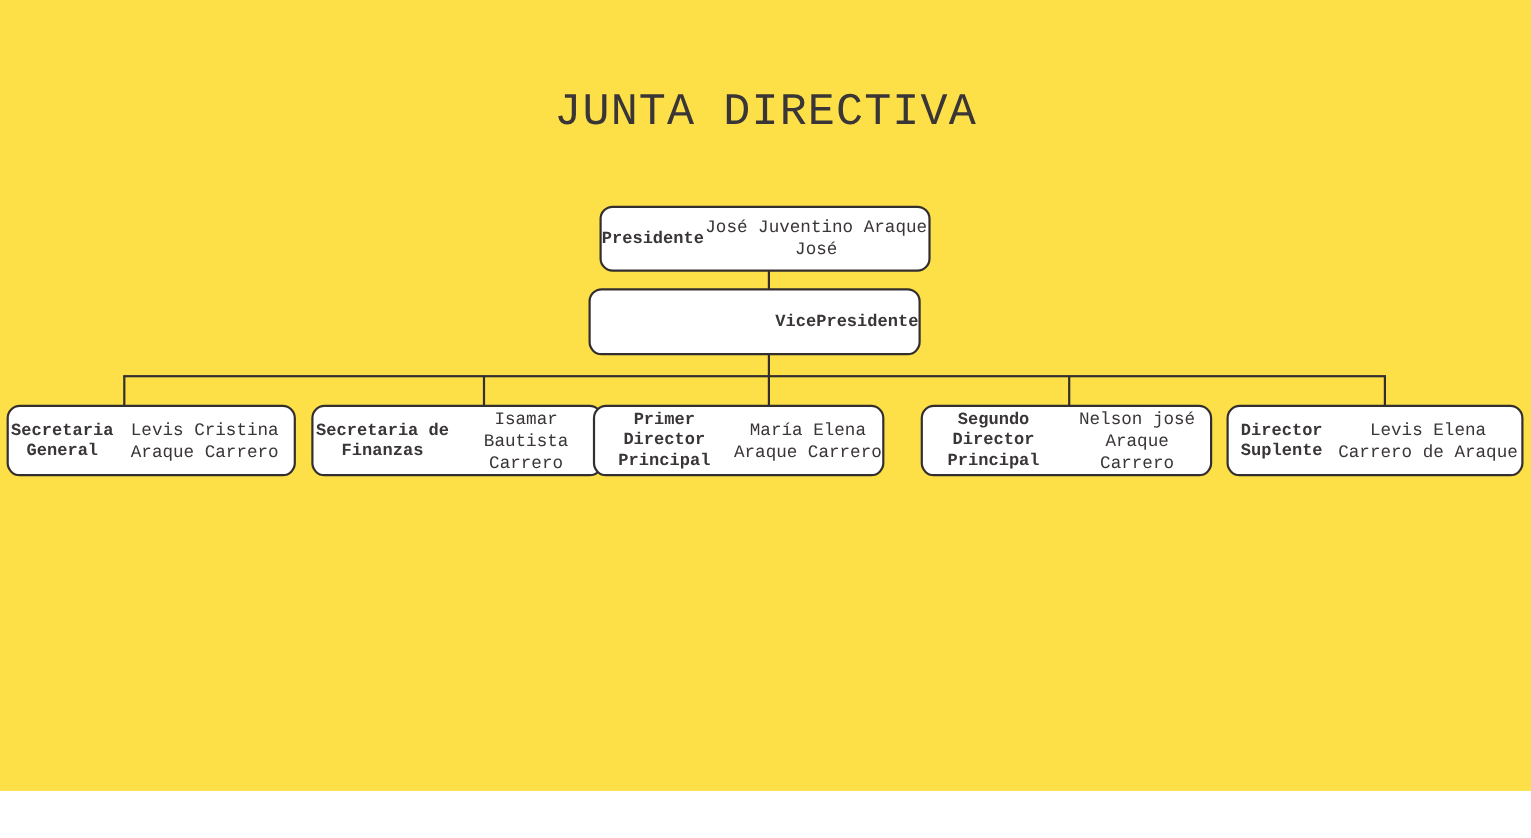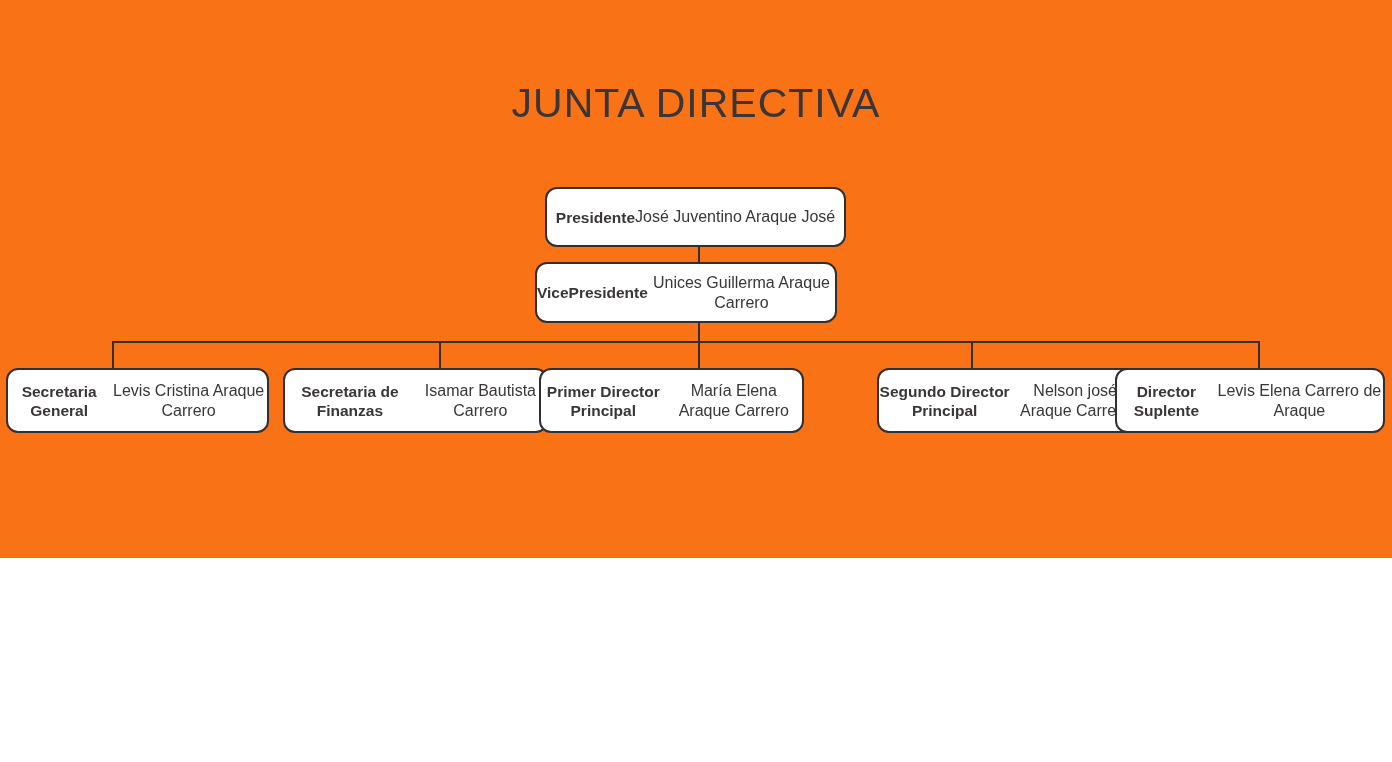--- a/index.html
+++ b/index.html
@@ -1,21 +1,21 @@
 <!DOCTYPE html>
 <html style="--line: #332e2f; --text: #3a3637; --background: #ffffff;"><head>
 <meta charset="utf-8">
 <style>
   html, body { margin: 0; padding: 0; background: #ffffff; }
   .canvas {
     position: relative;
     width: 1392px;
-    height: 558px;
-    background: #f97316;
-    font-family: Liberation Sans, sans-serif;
+    height: 719px;
+    background: #fde047;
+    font-family: Liberation Mono, monospace;
     color: var(--text, #3a3637);
     overflow: hidden;
   }
   .chart-title {
     position: absolute;
     left: 0;
     top: 80px;
     width: 100%;
     text-align: center;
     font-size: 41px;
@@ -37,21 +37,21 @@
     z-index: 2;
   }
   .node .role { font-weight: 700; font-size: 15.5px; line-height: 19px; color: var(--text, #3a3637); }
   .node .name { font-weight: 400; font-size: 16px;  line-height: 20px; color: var(--text, #3a3637); }
 
   .node-presidente     { left: 545px;  top: 187px; width: 301px; height: 60px; }
   .node-vicepresidente { left: 535px;  top: 262px; width: 302px; height: 61px; justify-content: flex-end; }
   .node-sub-0          { left: 6px;    top: 368px; width: 263px; height: 65px; }
   .node-sub-1          { left: 283px;  top: 368px; width: 265px; height: 65px; }
   .node-sub-2          { left: 539px;  top: 368px; width: 265px; height: 65px; }
-  .node-sub-3          { left: 837px;  top: 368px; width: 265px; height: 65px; margin-left: 40px; }
+  .node-sub-3          { left: 837px;  top: 368px; width: 265px; height: 65px; }
   .node-sub-4          { left: 1115px; top: 368px; width: 270px; height: 65px; }
 
   .cline { position: absolute; background: var(--line, #332e2f); z-index: 1; }
   .c-pres-vp { left: 698px;  top: 246px; width: 2px;    height: 17px; }
   .c-vp-down { left: 698px;  top: 321px; width: 2px;    height: 48px; }
   .c-hline   { left: 112px;  top: 341px; width: 1148px; height: 2px;  }
   .c-riser-0 { left: 112px;  top: 342px; width: 2px;    height: 27px; }
   .c-riser-1 { left: 439px;  top: 342px; width: 2px;    height: 27px; }
   .c-riser-3 { left: 971px;  top: 342px; width: 2px;    height: 27px; }
   .c-riser-4 { left: 1258px; top: 342px; width: 2px;    height: 27px; }
@@ -71,21 +71,20 @@
   <div class="cline c-riser-3"></div>
   <div class="cline c-riser-4"></div>
 
   <div class="node node-presidente">
     <div class="role">Presidente</div>
     <div class="name">José Juventino Araque José</div>
   </div>
 
   <div class="node node-vicepresidente">
     <div class="role">VicePresidente</div>
-    <div class="name">Unices Guillerma Araque Carrero</div>
   </div>
 
   <div class="node node-sub-1">
     <div class="role">Secretaria de Finanzas</div>
     <div class="name">Isamar Bautista Carrero</div>
   </div>
   <div class="node node-sub-0">
     <div class="role">Secretaria General</div>
     <div class="name">Levis Cristina Araque Carrero</div>
   </div>

